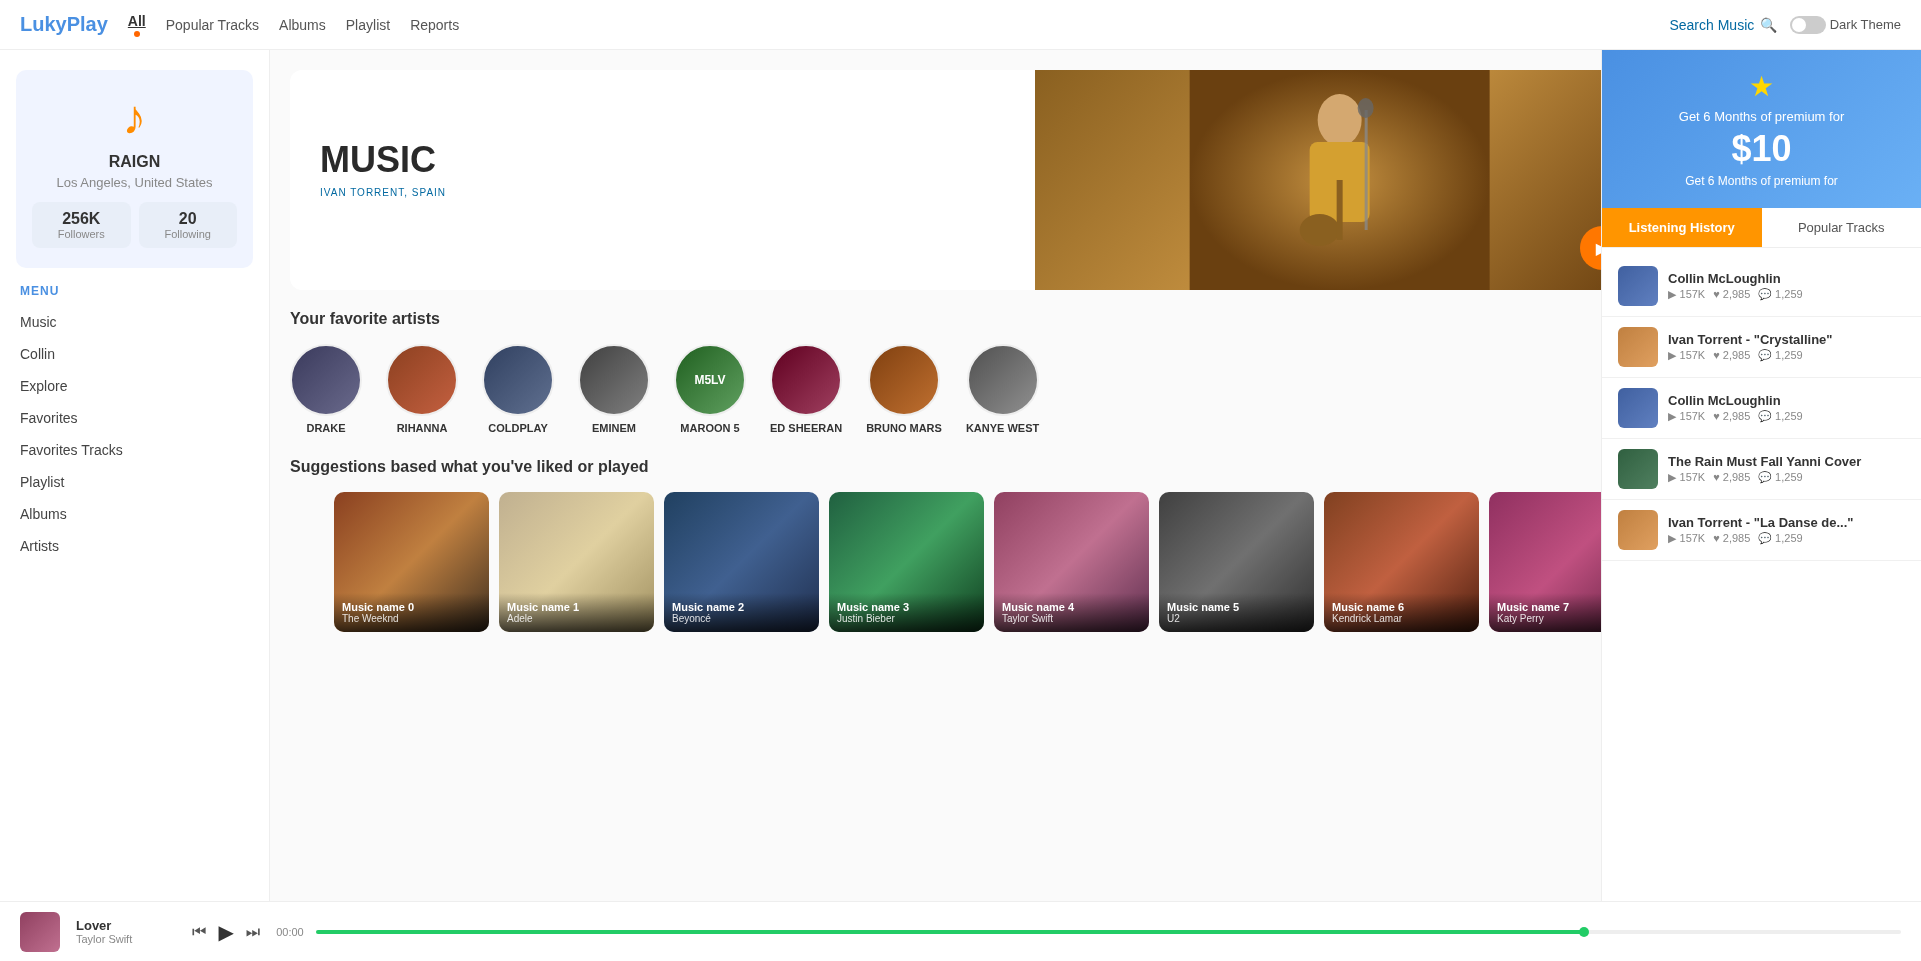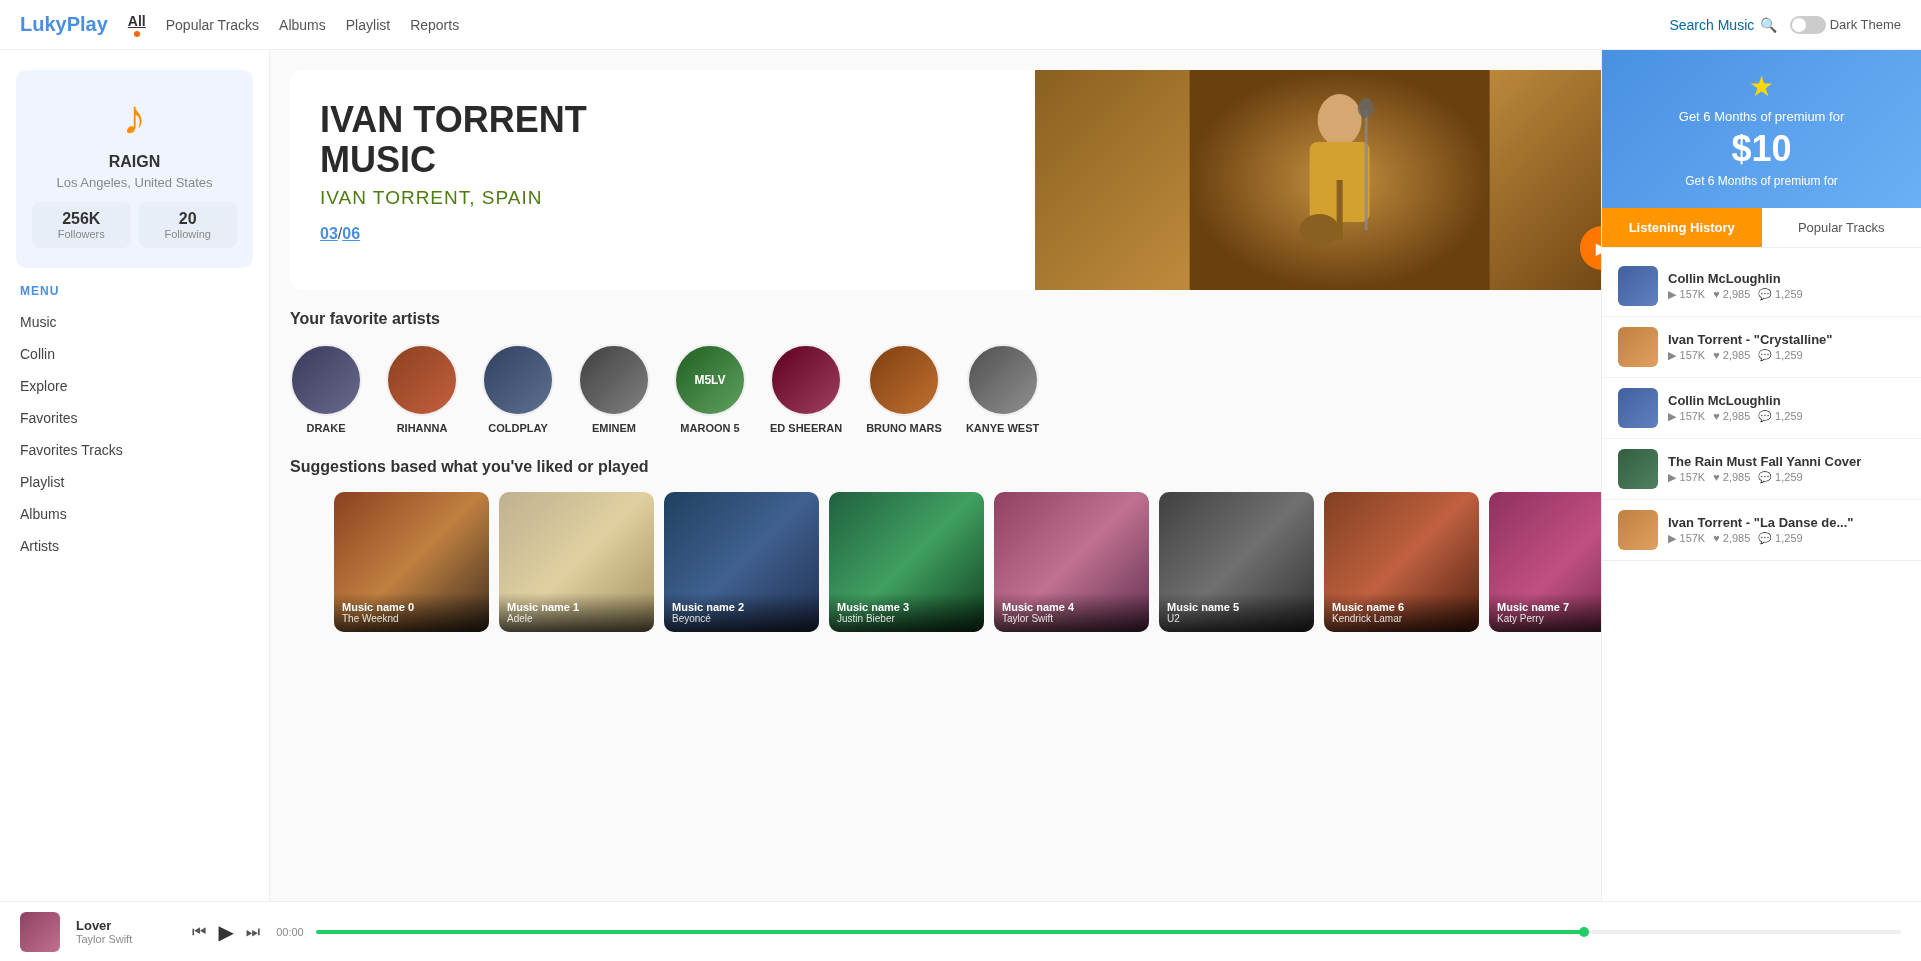--- a/index.html
+++ b/index.html
@@ -55,21 +55,21 @@
       padding: 20px; background: #fafafa; min-height: 100%;
     }
 
     
     .hero {
       background: #fff; border-radius: 12px; padding: 30px;
       margin-bottom: 20px; position: relative; overflow: hidden; min-height: 220px;
     }
     .hero-text { max-width: 55%; }
     .hero-title { font-size: 36px; font-weight: 900; color: #2a2a2a; line-height: 1.1; }
-    .hero-subtitle { font-size: 19px; color: #4d7c0f; margin-top: 8px; letter-spacing: 1px; }
+    .hero-subtitle { font-size: 10px; color: #0369a1; margin-top: 8px; letter-spacing: 1px; }
     .hero-image {
       position: absolute; right: 0; top: 0; bottom: 0; width: 45%;
       display: flex; align-items: center; justify-content: center;
       overflow: hidden; border-radius: 0 12px 12px 0;
     }
     .hero-img-placeholder {
       width: 100%; height: 220px;
       background: linear-gradient(135deg, #8a6020 0%, #c49040 50%, #6a4010 100%);
       position: relative;
     }
@@ -251,27 +251,24 @@
       <a class="menu-item">Albums</a>
       <a class="menu-item">Artists</a>
     </div>
   </aside>
 
   <main class="main-content">
 
     <div class="hero">
       <div class="hero-text">
         <div class="hero-title">
-          <span>IVAN TORRENT</span><br>
+          <br>
           <span>MUSIC</span>
         </div>
         <div class="hero-subtitle">IVAN TORRENT, SPAIN</div>
-        <div class="track-counter">
-          <span>03</span>/<span style="color:#4a90e2; font-weight:700; text-decoration:underline;">06</span>
-        </div>
       </div>
       <div class="hero-image">
         <div class="hero-img-placeholder">
 
           <svg width="100%" height="220" viewBox="0 0 300 220" style="position:absolute; top:0; left:0;">
             <defs>
               <radialGradient id="bgGrad" cx="50%" cy="50%" r="50%">
                 <stop offset="0%" style="stop-color:#c49040"></stop>
                 <stop offset="100%" style="stop-color:#6a4010"></stop>
               </radialGradient>

